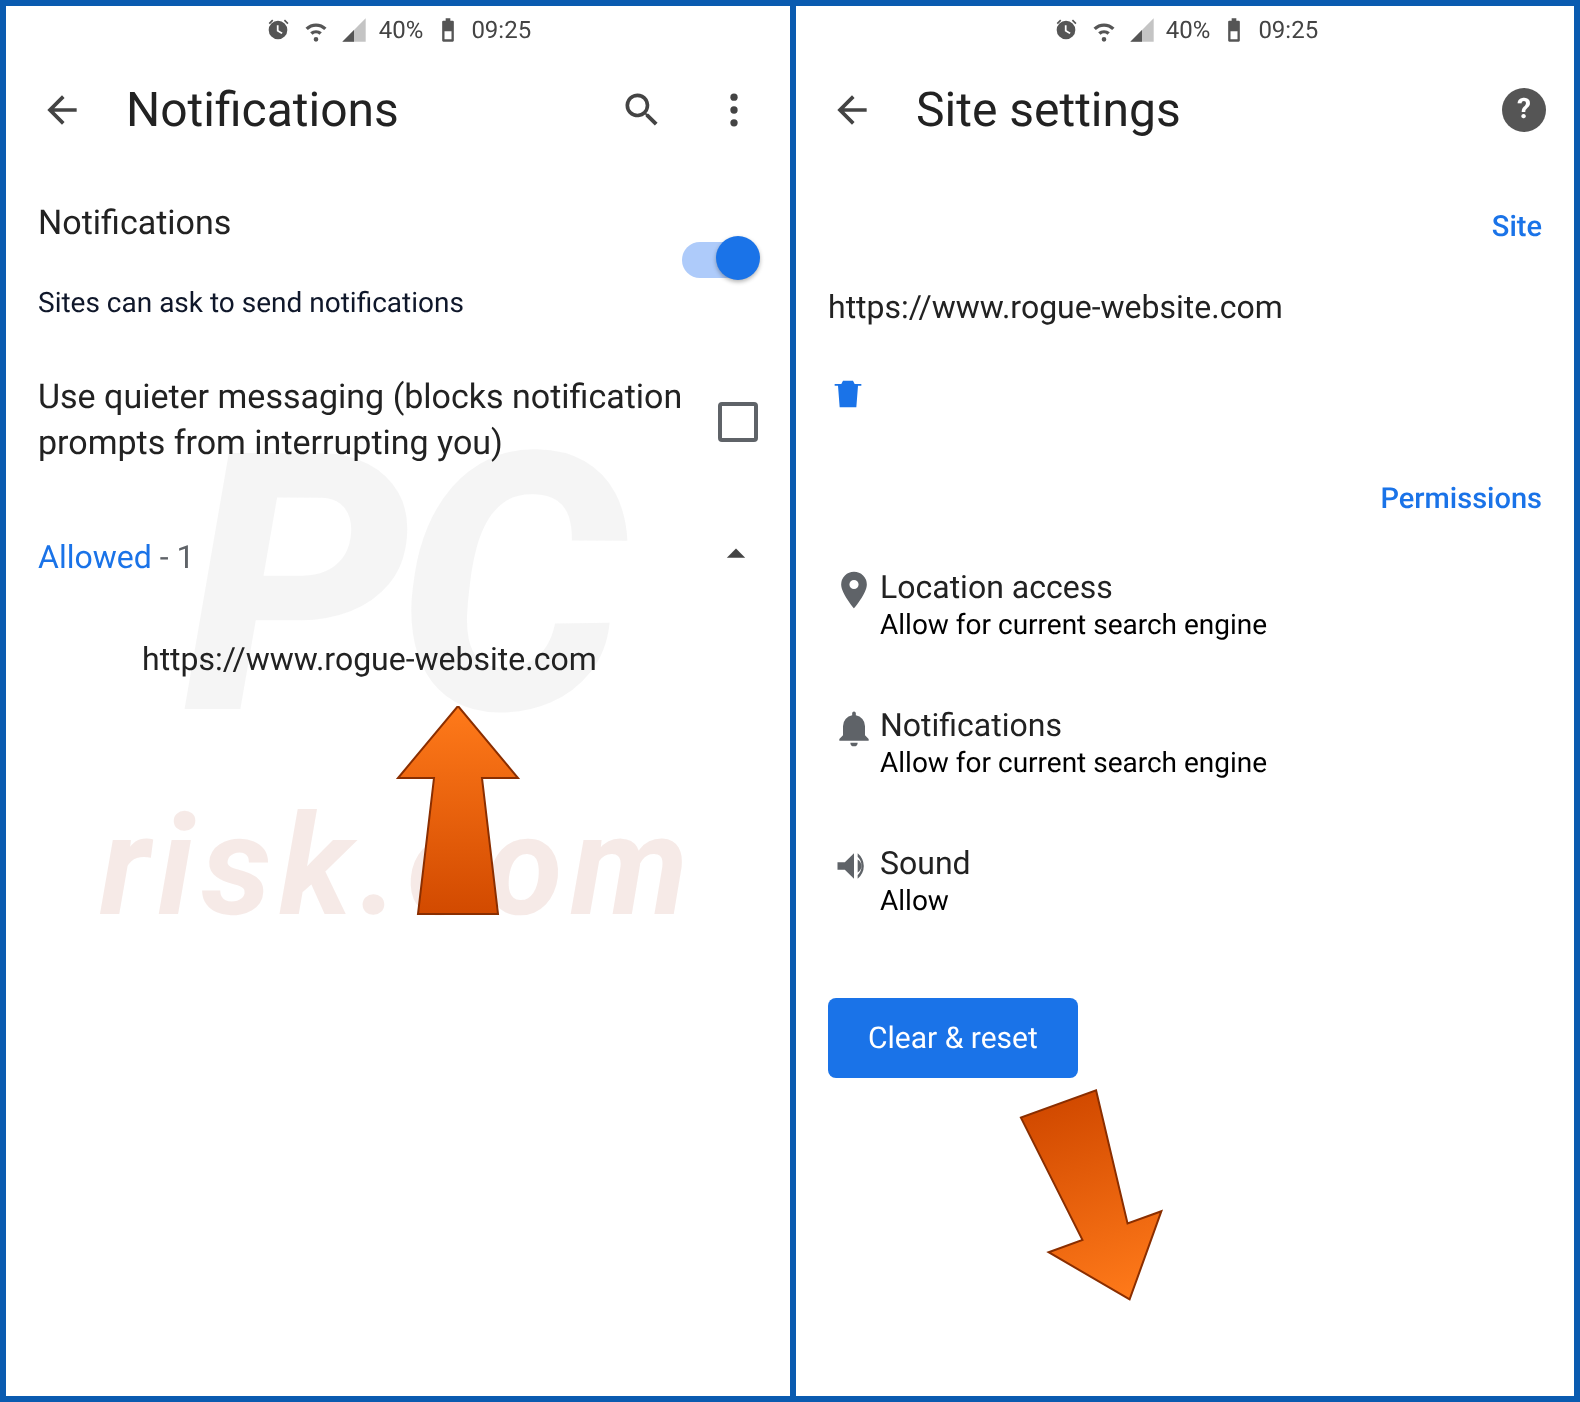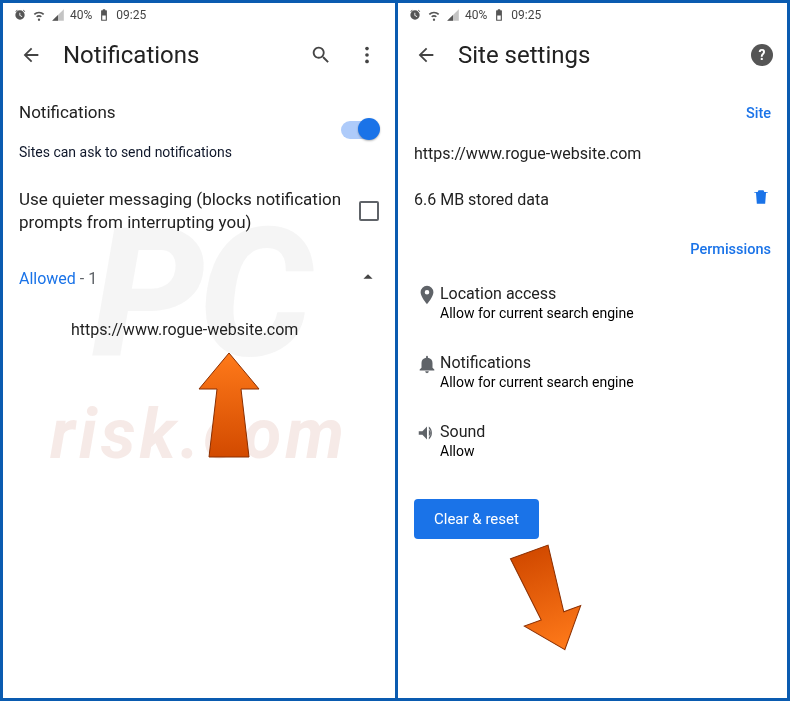--- a/index.html
+++ b/index.html
@@ -56,21 +56,21 @@
     pointer-events: none;
     white-space: nowrap;
     z-index: 0;
   }
 
   
   .statusbar {
     height: 24px;
     display: flex;
     align-items: center;
-    justify-content: flex-start;
+    justify-content: center;
     gap: 5px;
     padding: 0 10px;
     font-size: 12px;
     color: #444;
     position: relative;
     z-index: 2;
   }
   .statusbar .sb-icon { width:14px; height:14px; display:flex; align-items:center; justify-content:center; }
   .statusbar svg { width:14px; height:14px; fill:#555; }
 
@@ -334,21 +334,20 @@
       <span class="help-circle">?</span>
     </div>
 
     <div class="content">
       <div class="section-header">Site</div>
       <div class="plain-row">
         <span>https://www.rogue-website.com</span>
       </div>
 
       <div class="plain-row">
-        <span>6.6 MB stored data</span>
         <span class="trash-btn">
           <svg viewBox="0 0 24 24">
               <path d="M6 7h12l-1 13H7zM9 4h6l1 2H8zM4 6h16v1H4z"></path>
             </svg>
         </span>
       </div>
 
       <div class="section-header">Permissions</div>
 
       <div class="perm-row">

